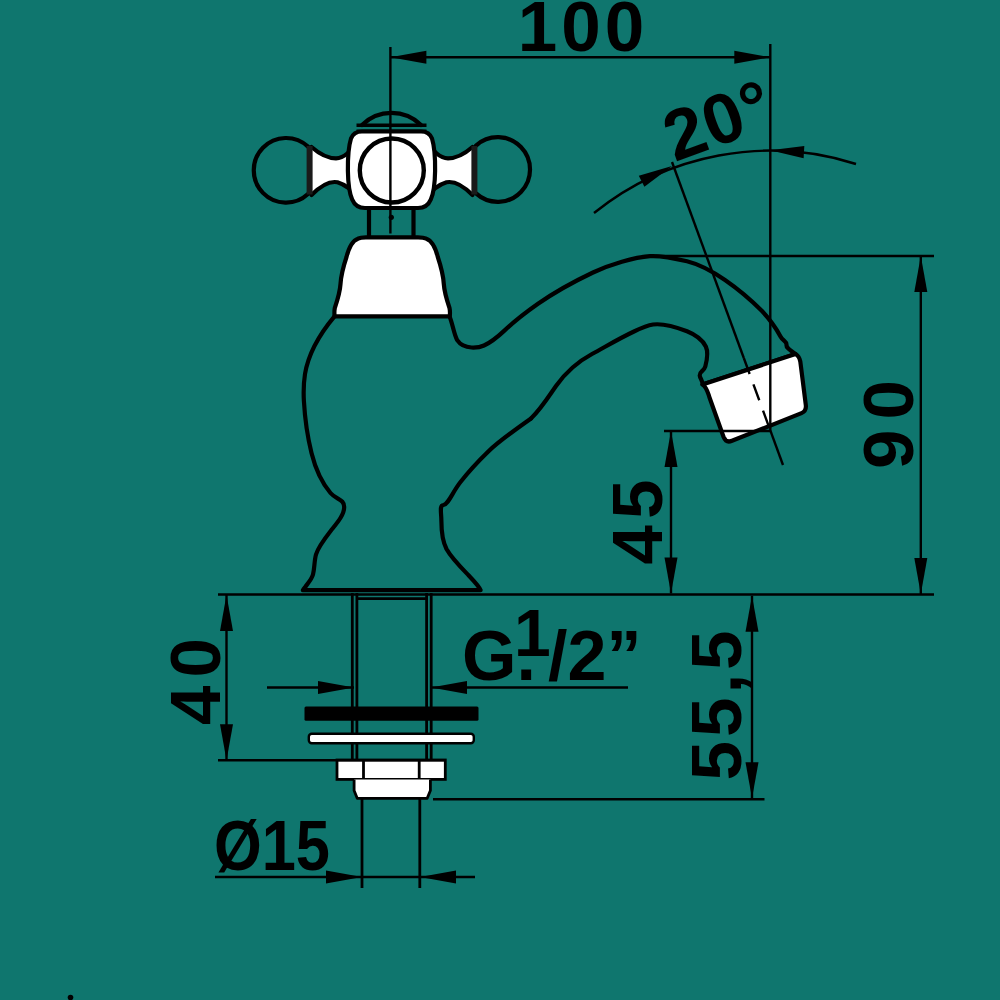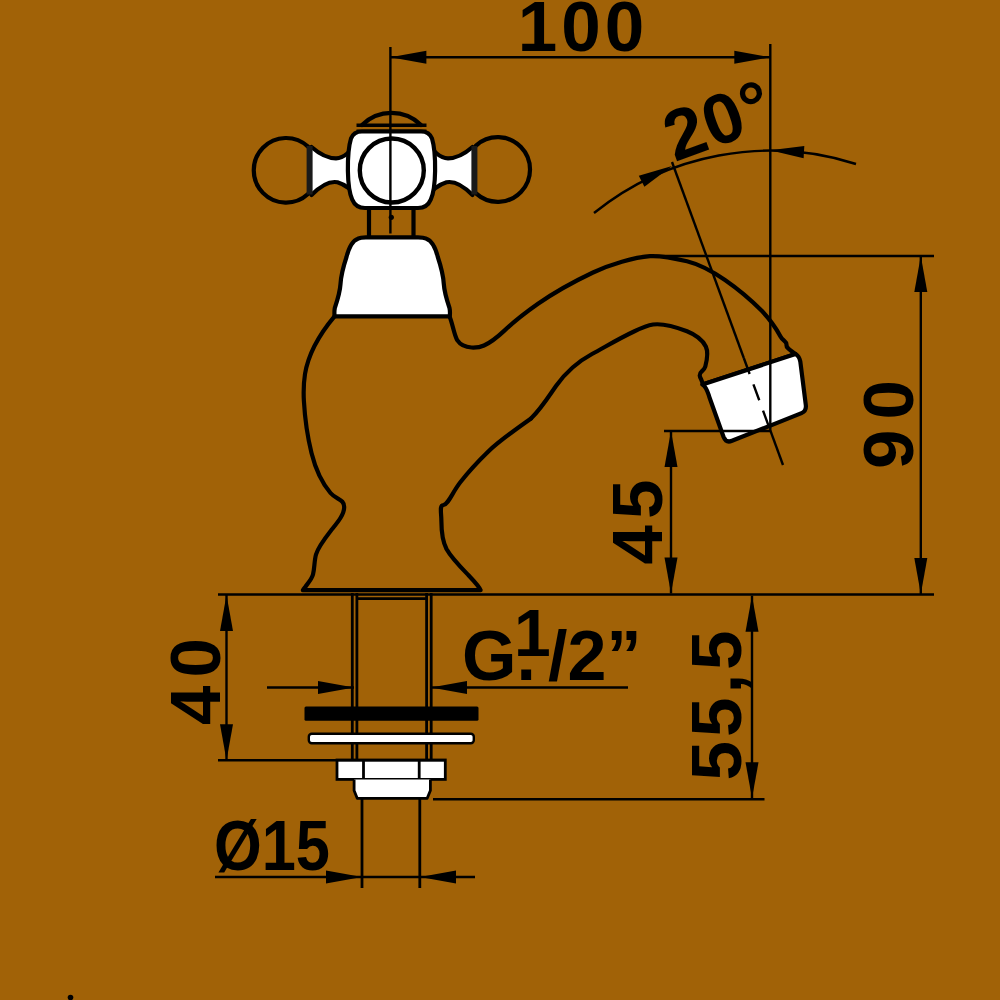--- a/index.html
+++ b/index.html
@@ -1,16 +1,16 @@
 <!DOCTYPE html>
 <html><head>
 <meta charset="utf-8">
 <style>
 html,body{margin:0;padding:0;background:#fff;}
-#page{width:1000px;height:1000px;position:relative;overflow:hidden;background:#a16207;}
+#page{width:1000px;height:1000px;position:relative;overflow:hidden;background:#0f766e;}
 </style>
 </head>
 <body>
 <div id="page">
 <svg width="1000" height="1000" viewBox="0 0 1000 1000" style="filter:blur(0.55px)">
 <path d="M308,146.6 A32.3 32.3 0 1 0 308,194" fill="none" stroke="#000" stroke-width="4.2" stroke-linecap="round" stroke-linejoin="round"></path>
 <path d="M476,145.6 A32.3 32.3 0 1 1 476,193.4" fill="none" stroke="#000" stroke-width="4.2" stroke-linecap="round" stroke-linejoin="round"></path>
 <path d="M311.5,146.5 C320,154.5 328,158.2 336,158.4 C345,158.2 352,149 358,138.5 L362,202 C354,192 346,184.8 337.5,182.3 C329,180.6 320,186.5 311.5,195.5 Z" fill="#fff" stroke="none"></path>
 <path d="M472.5,146.5 C464,154.5 456,158.2 448,158.4 C439,158.2 432,149 426,138.5 L422,202 C430,192 438,184.8 446.5,182.3 C455,180.6 464,186.5 472.5,195.5 Z" fill="#fff" stroke="none"></path>
 <path d="M311.5,147 C320,154.5 328,158.2 336,158.4 C345,158.2 352.5,149.5 358.5,139" fill="none" stroke="#000" stroke-width="4.2" stroke-linecap="round" stroke-linejoin="round"></path>

